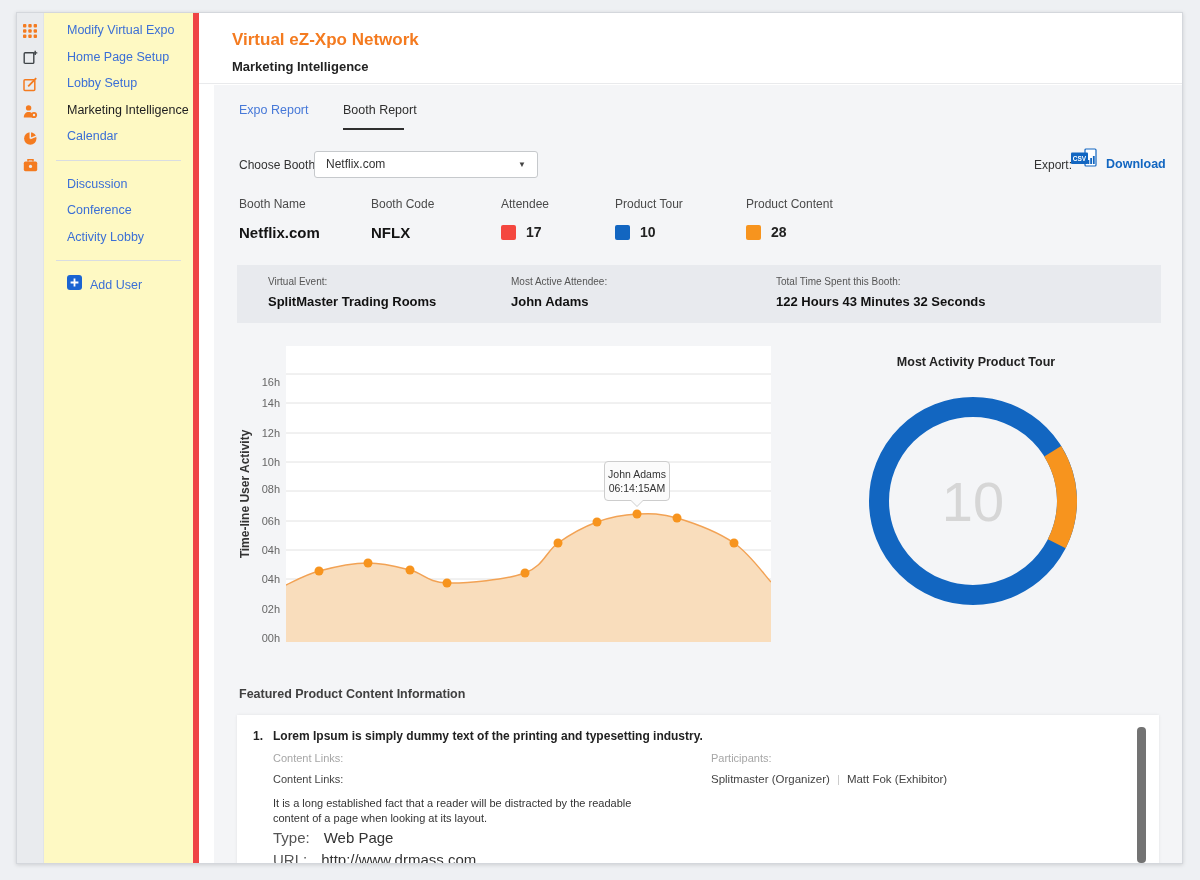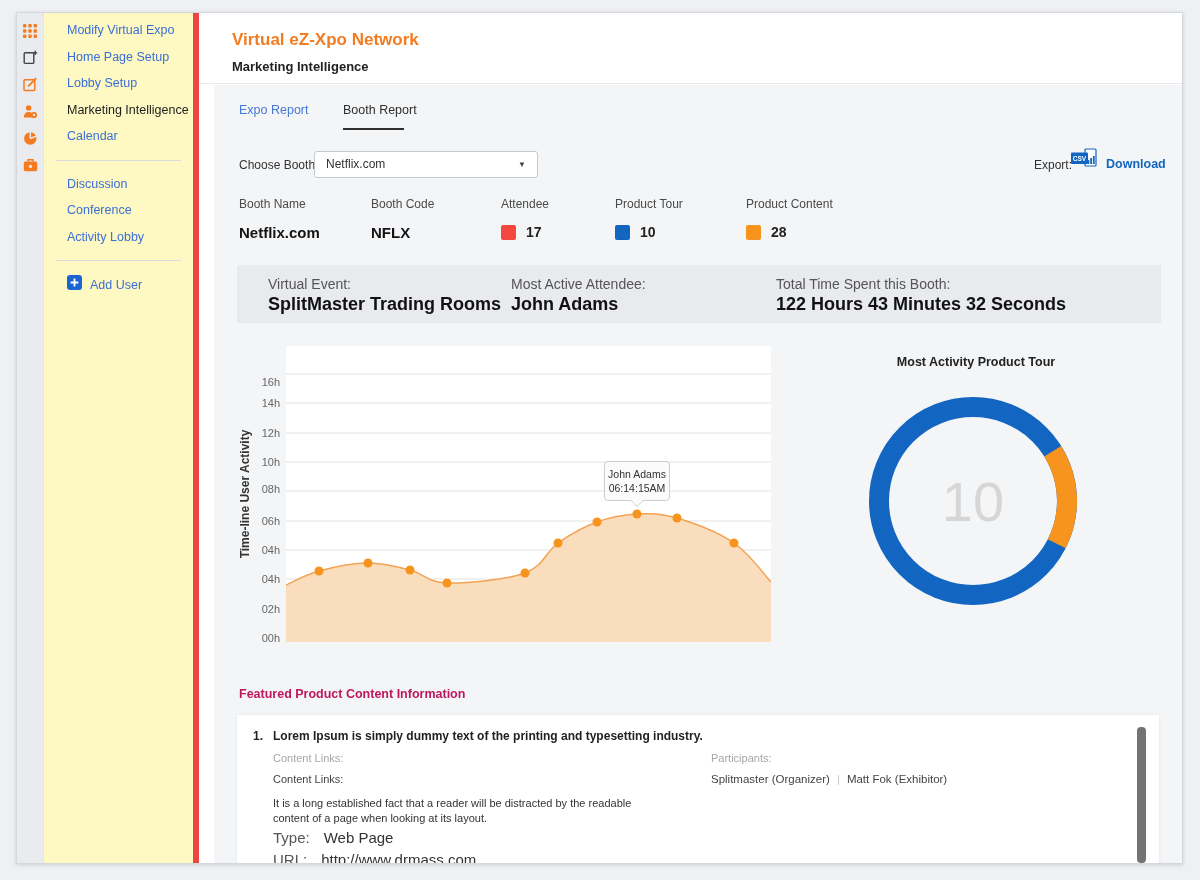--- a/index.html
+++ b/index.html
@@ -46,42 +46,42 @@
   .dl-link { position:absolute; left:892px; top:72px; font-size:12.5px; font-weight:bold; color:#1266c1; cursor:pointer; }
 
   .th { position:absolute; top:112px; font-size:12px; color:#4a4a4a; }
   .tv { position:absolute; top:139px; font-size:15px; font-weight:bold; color:#141414; }
   .sq-group { position:absolute; top:139px; display:flex; align-items:center; gap:10px; }
   .sq { width:15px; height:15px; border-radius:2px; }
   .sq-num { font-size:14px; font-weight:bold; color:#222; }
 
   .stats { position:absolute; left:23px; top:180px; width:924px; height:58px; background:#e8eaee; }
   .stat { position:absolute; top:0; }
-  .stat .lbl { position:absolute; top:11px; left:0; font-size:14px; color:#555; white-space:nowrap; }
-  .stat .val { position:absolute; top:29px; left:0; font-size:18px; font-weight:bold; color:#111; white-space:nowrap; }
+  .stat .lbl { position:absolute; top:11px; left:0; font-size:10px; color:#555; white-space:nowrap; }
+  .stat .val { position:absolute; top:29px; left:0; font-size:13px; font-weight:bold; color:#111; white-space:nowrap; }
 
   .y-axis-title { position:absolute; left:-49px; top:402px; width:160px; text-align:center; font-size:12px; font-weight:bold; color:#333;
                   transform:rotate(-90deg); }
   .y-labels { position:absolute; left:18px; top:261px; width:48px; height:296px; }
   .y-labels div { position:absolute; right:0; font-size:11px; color:#666; }
   .plot { position:absolute; left:72px; top:261px; width:485px; height:296px; background:#fff; }
 
   .tooltip { position:absolute; width:66px; height:40px; background:#fbfbfb; border:1px solid #cdcdcd; border-radius:4px;
              font-size:10.5px; color:#333; text-align:center; padding-top:5px; line-height:14px; z-index:3; }
   .tooltip:after { content:""; position:absolute; left:50%; bottom:-6px; margin-left:-6px; border-left:6px solid transparent;
                    border-right:6px solid transparent; border-top:6px solid #fbfbfb; }
   .tooltip:before { content:""; position:absolute; left:50%; bottom:-7px; margin-left:-7px; border-left:7px solid transparent;
                     border-right:7px solid transparent; border-top:7px solid #cdcdcd; }
 
   .donut-title { position:absolute; left:612px; top:270px; width:300px; text-align:center; font-size:12.5px; font-weight:bold; color:#222; }
   .donut-wrap { position:absolute; left:653px; top:310px; width:212px; height:212px; }
   .donut-num { position:absolute; left:0; top:0; width:212px; height:212px; display:flex; align-items:center; justify-content:center;
                font-size:56px; color:#d6d6d6; }
 
-  .feat-heading { position:absolute; left:25px; top:602px; font-size:12.5px; font-weight:bold; color:#be185d; }
+  .feat-heading { position:absolute; left:25px; top:602px; font-size:12.5px; font-weight:bold; color:#404040; }
   .feat-panel { position:absolute; left:23px; top:630px; width:922px; height:150px; background:#fff; box-shadow:0 0 3px rgba(0,0,0,.08); }
   .fp-num { position:absolute; left:16px; top:14px; font-size:12px; font-weight:bold; color:#222; }
   .fp-title { position:absolute; left:36px; top:14px; font-size:12px; font-weight:bold; color:#222; }
   .fp-gray { position:absolute; left:36px; top:37px; font-size:11px; color:#a6a6a6; }
   .fp-links { position:absolute; left:36px; top:58px; font-size:11px; color:#444; }
   .fp-desc { position:absolute; left:36px; top:81px; width:360px; font-size:11px; color:#333; line-height:1.4; }
   .fp-row { position:absolute; left:36px; font-size:15px; color:#555; }
   .fp-row .v { color:#333; margin-left:14px; }
   .fp-part-lbl { position:absolute; left:474px; top:37px; font-size:11px; color:#a6a6a6; }
   .fp-part { position:absolute; left:474px; top:58px; font-size:11.5px; color:#444; }

